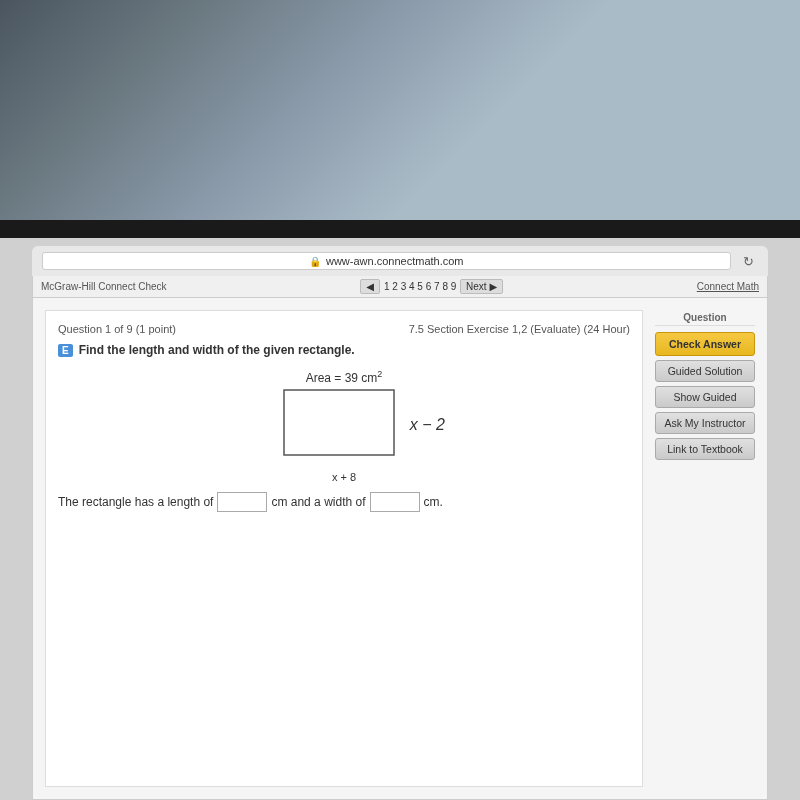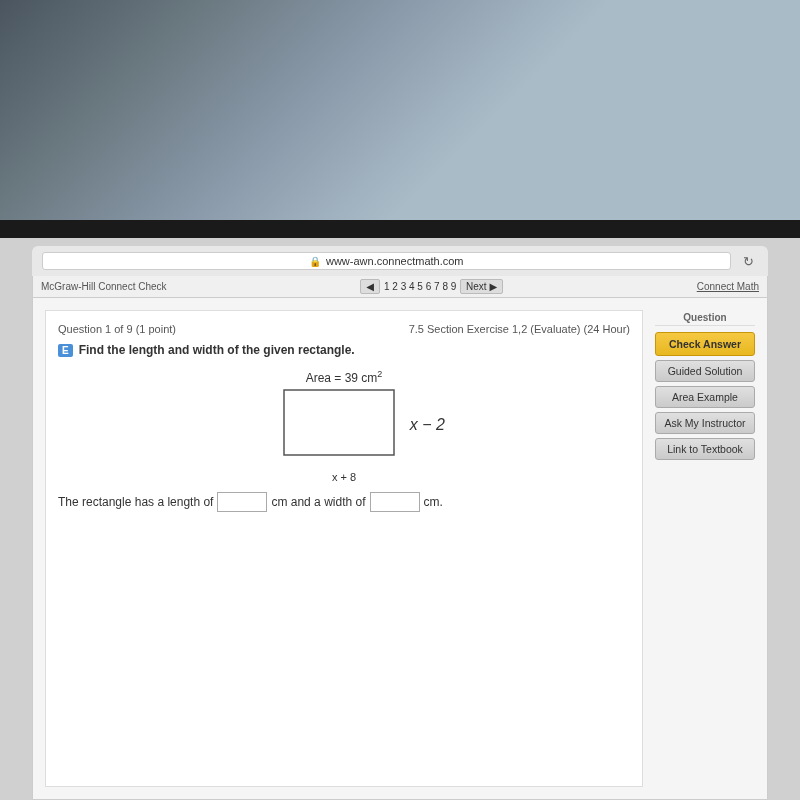--- a/index.html
+++ b/index.html
@@ -377,21 +377,21 @@
           <input class="answer-input" type="text" placeholder="" style="">
           <span>cm.</span>
         </div>
 
       </div>
 
       <div class="sidebar">
         <div class="sidebar-section">Question</div>
         <button class="btn-yellow">Check Answer</button>
         <button class="btn-gray">Guided Solution</button>
-        <button class="btn-gray">Area Example</button>
+        <button class="btn-gray">Show Guided</button>
         <button class="btn-gray">Ask My Instructor</button>
         <button class="btn-gray">Link to Textbook</button>
       </div>
 
     </div>
 
 
   </div>
 
 </div>

